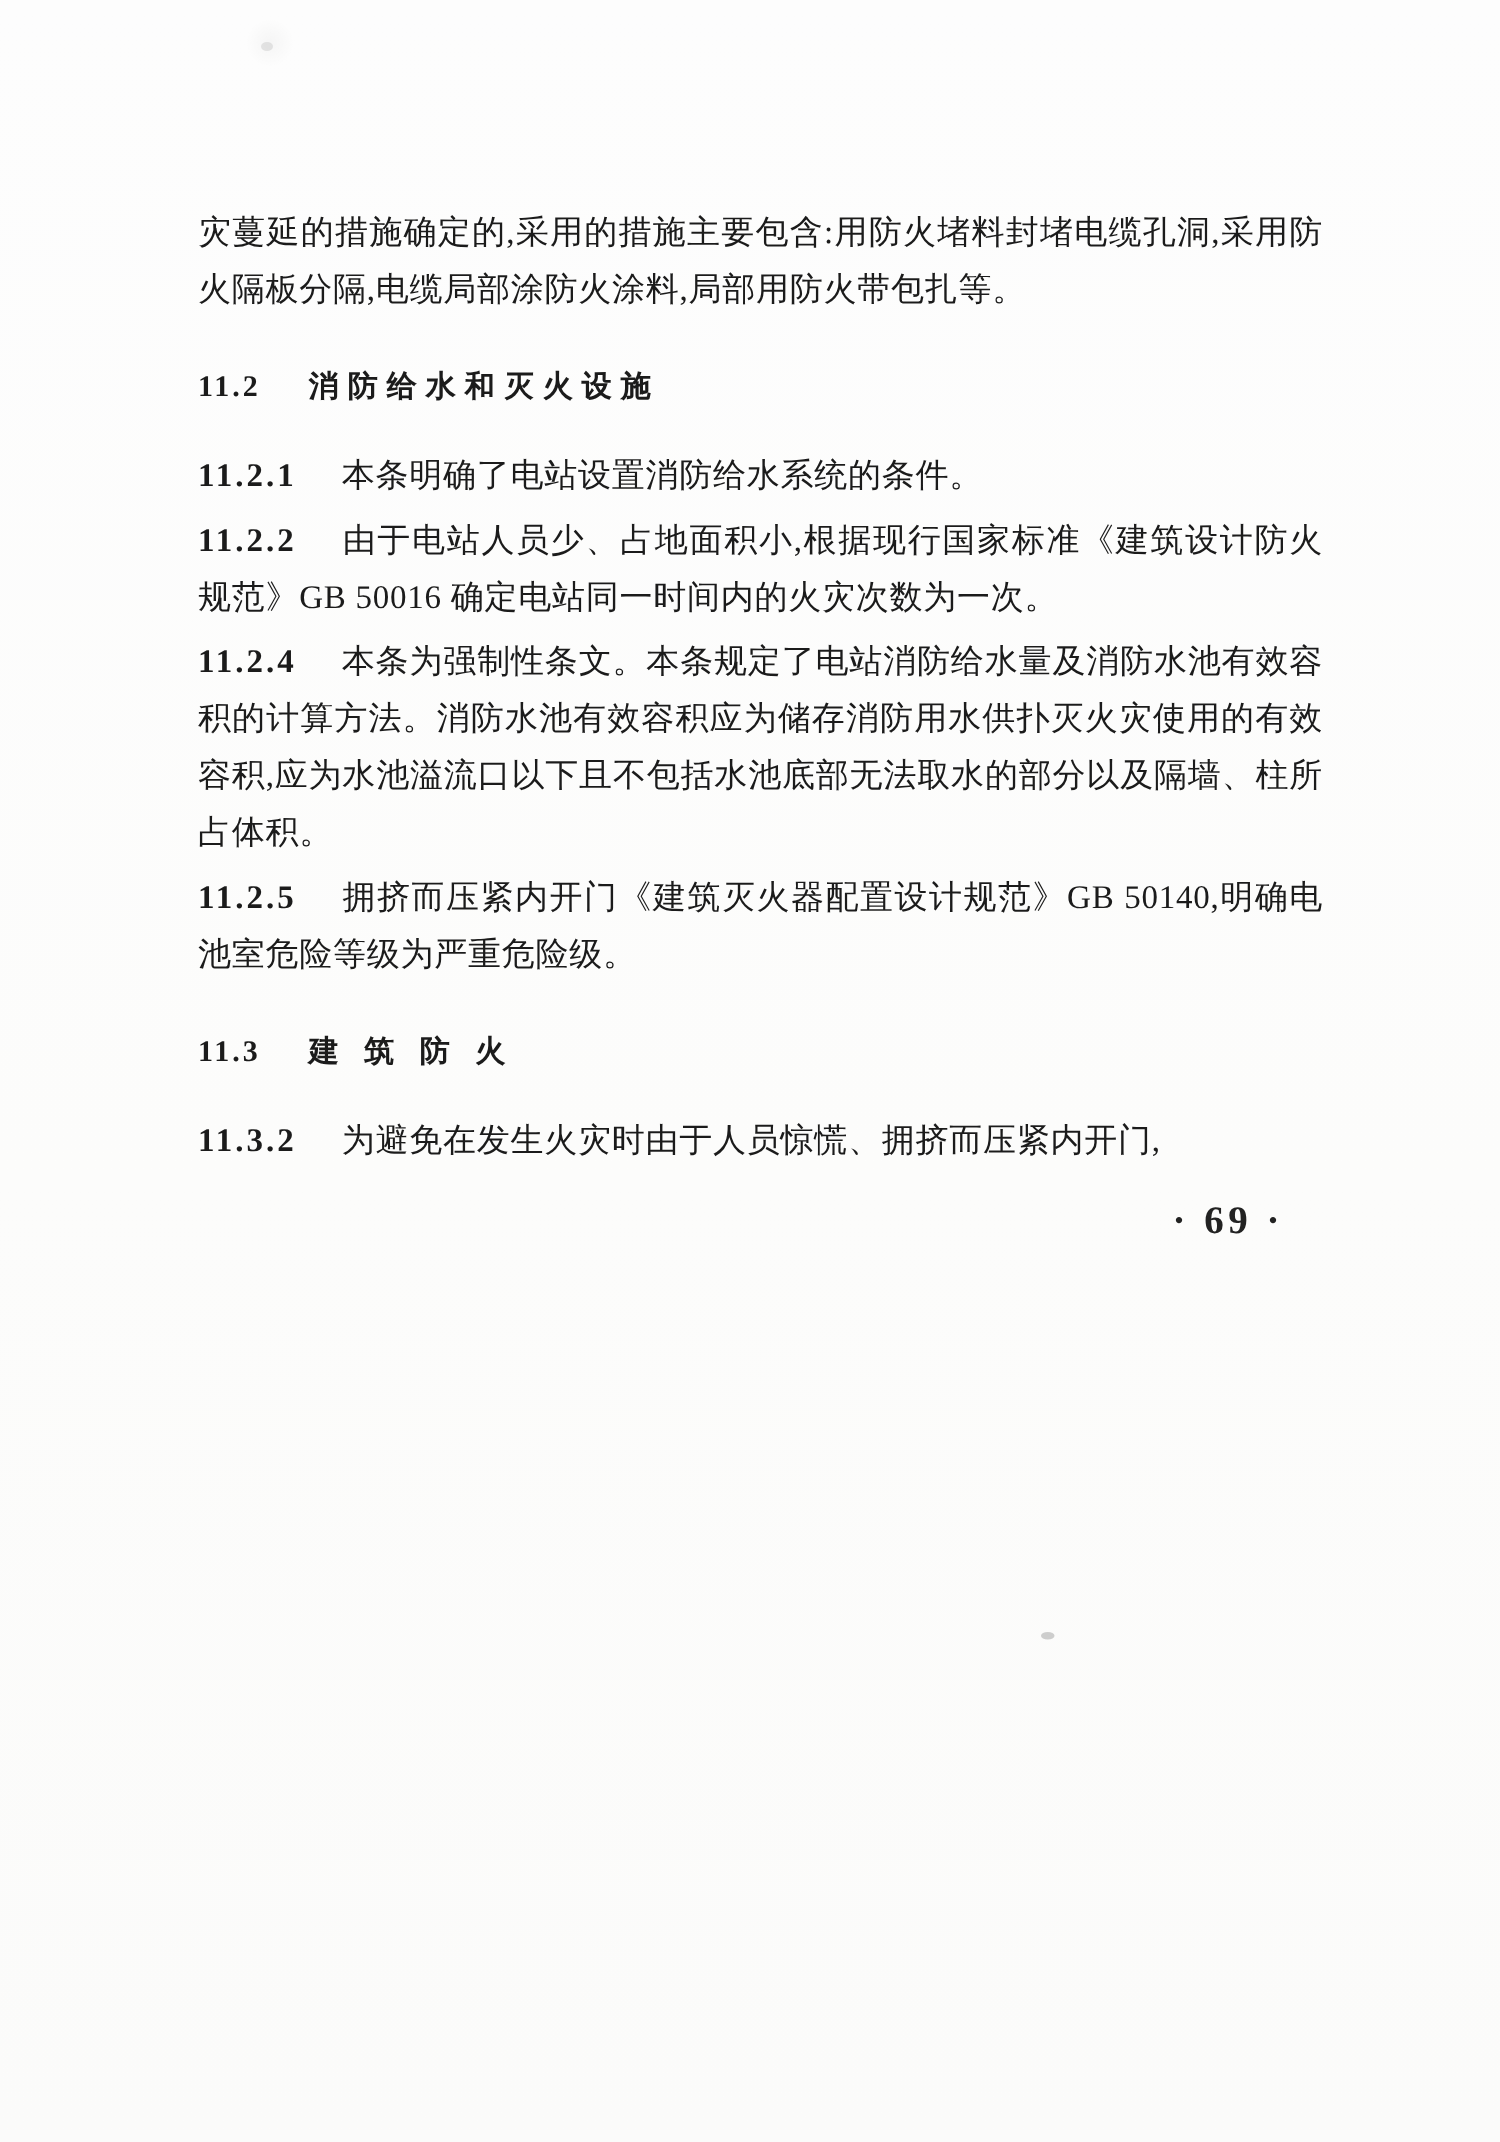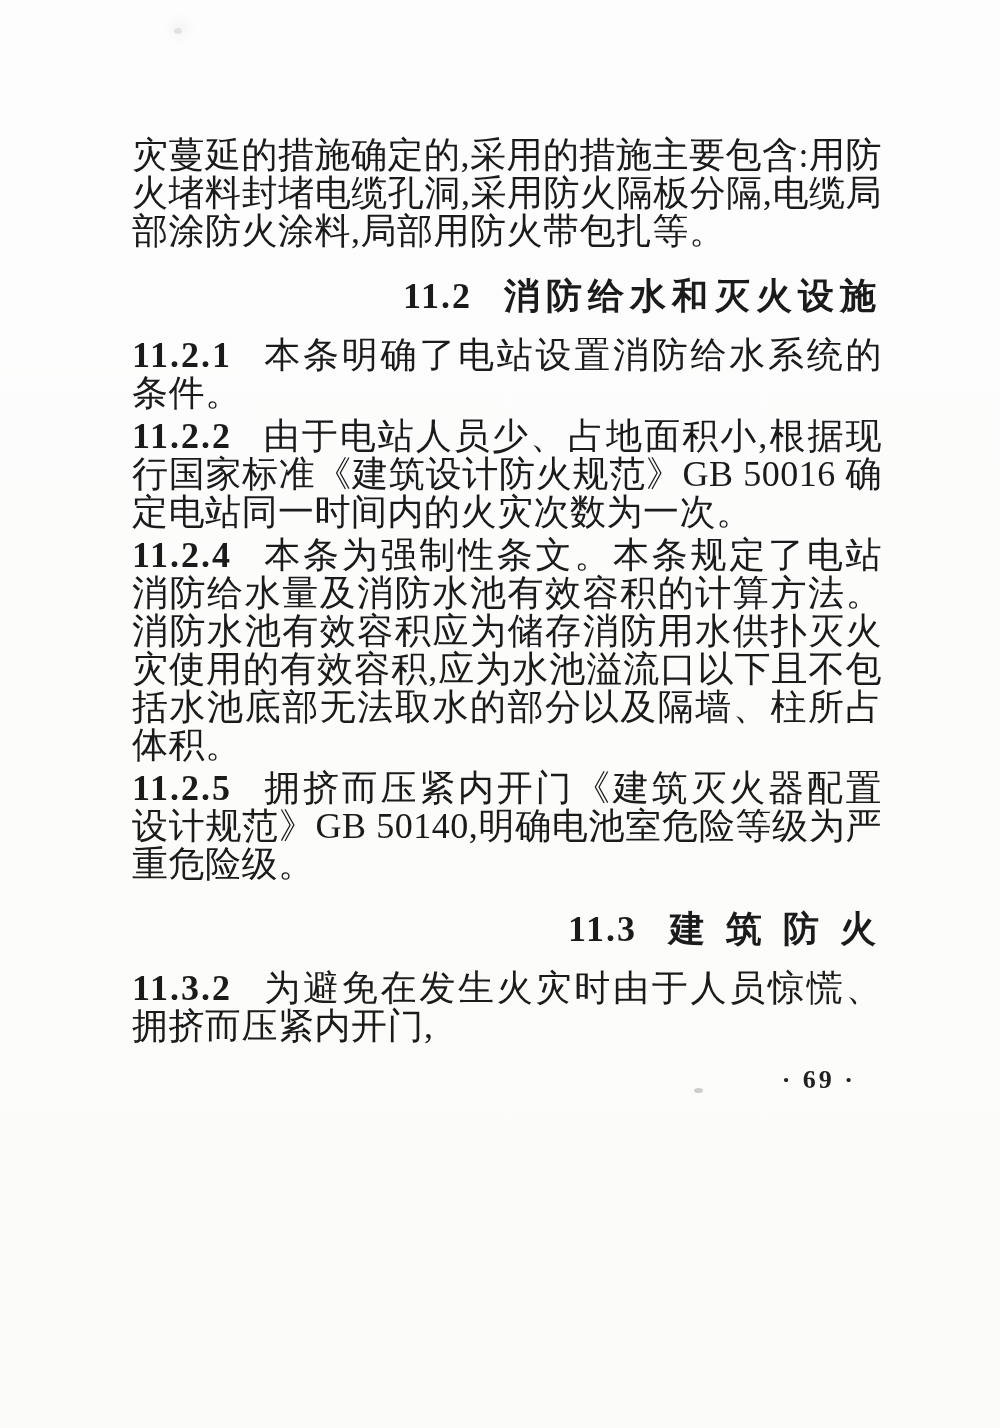--- a/index.html
+++ b/index.html
@@ -26,38 +26,38 @@
   }
   .content {
     position: absolute;
     left: 132px;
     top: 136px;
     width: 750px;
     color: #1b1b1b;
   }
   p.body-para {
     margin: 0 0 5px 0;
-    font-size: 36px;
+    font-size: 22px;
     line-height: 38px;
     text-align: justify;
     letter-spacing: 0.5px;
   }
   .clause-num {
     font-weight: bold;
     letter-spacing: 2px;
     margin-right: 30px;
     white-space: nowrap;
     margin-top: 28px;
   }
   h2.section-heading {
     margin: 26px 0 20px 0;
-    font-size: 36px;
+    font-size: 20px;
     line-height: 40px;
     font-weight: bold;
-    text-align: right;
+    text-align: left;
     letter-spacing: 2px;
   }
   .section-number {
     margin-right: 32px;
   }
   .section-title {
     letter-spacing: 6px;
   }
   .page-number {
     margin-top: 18px;

